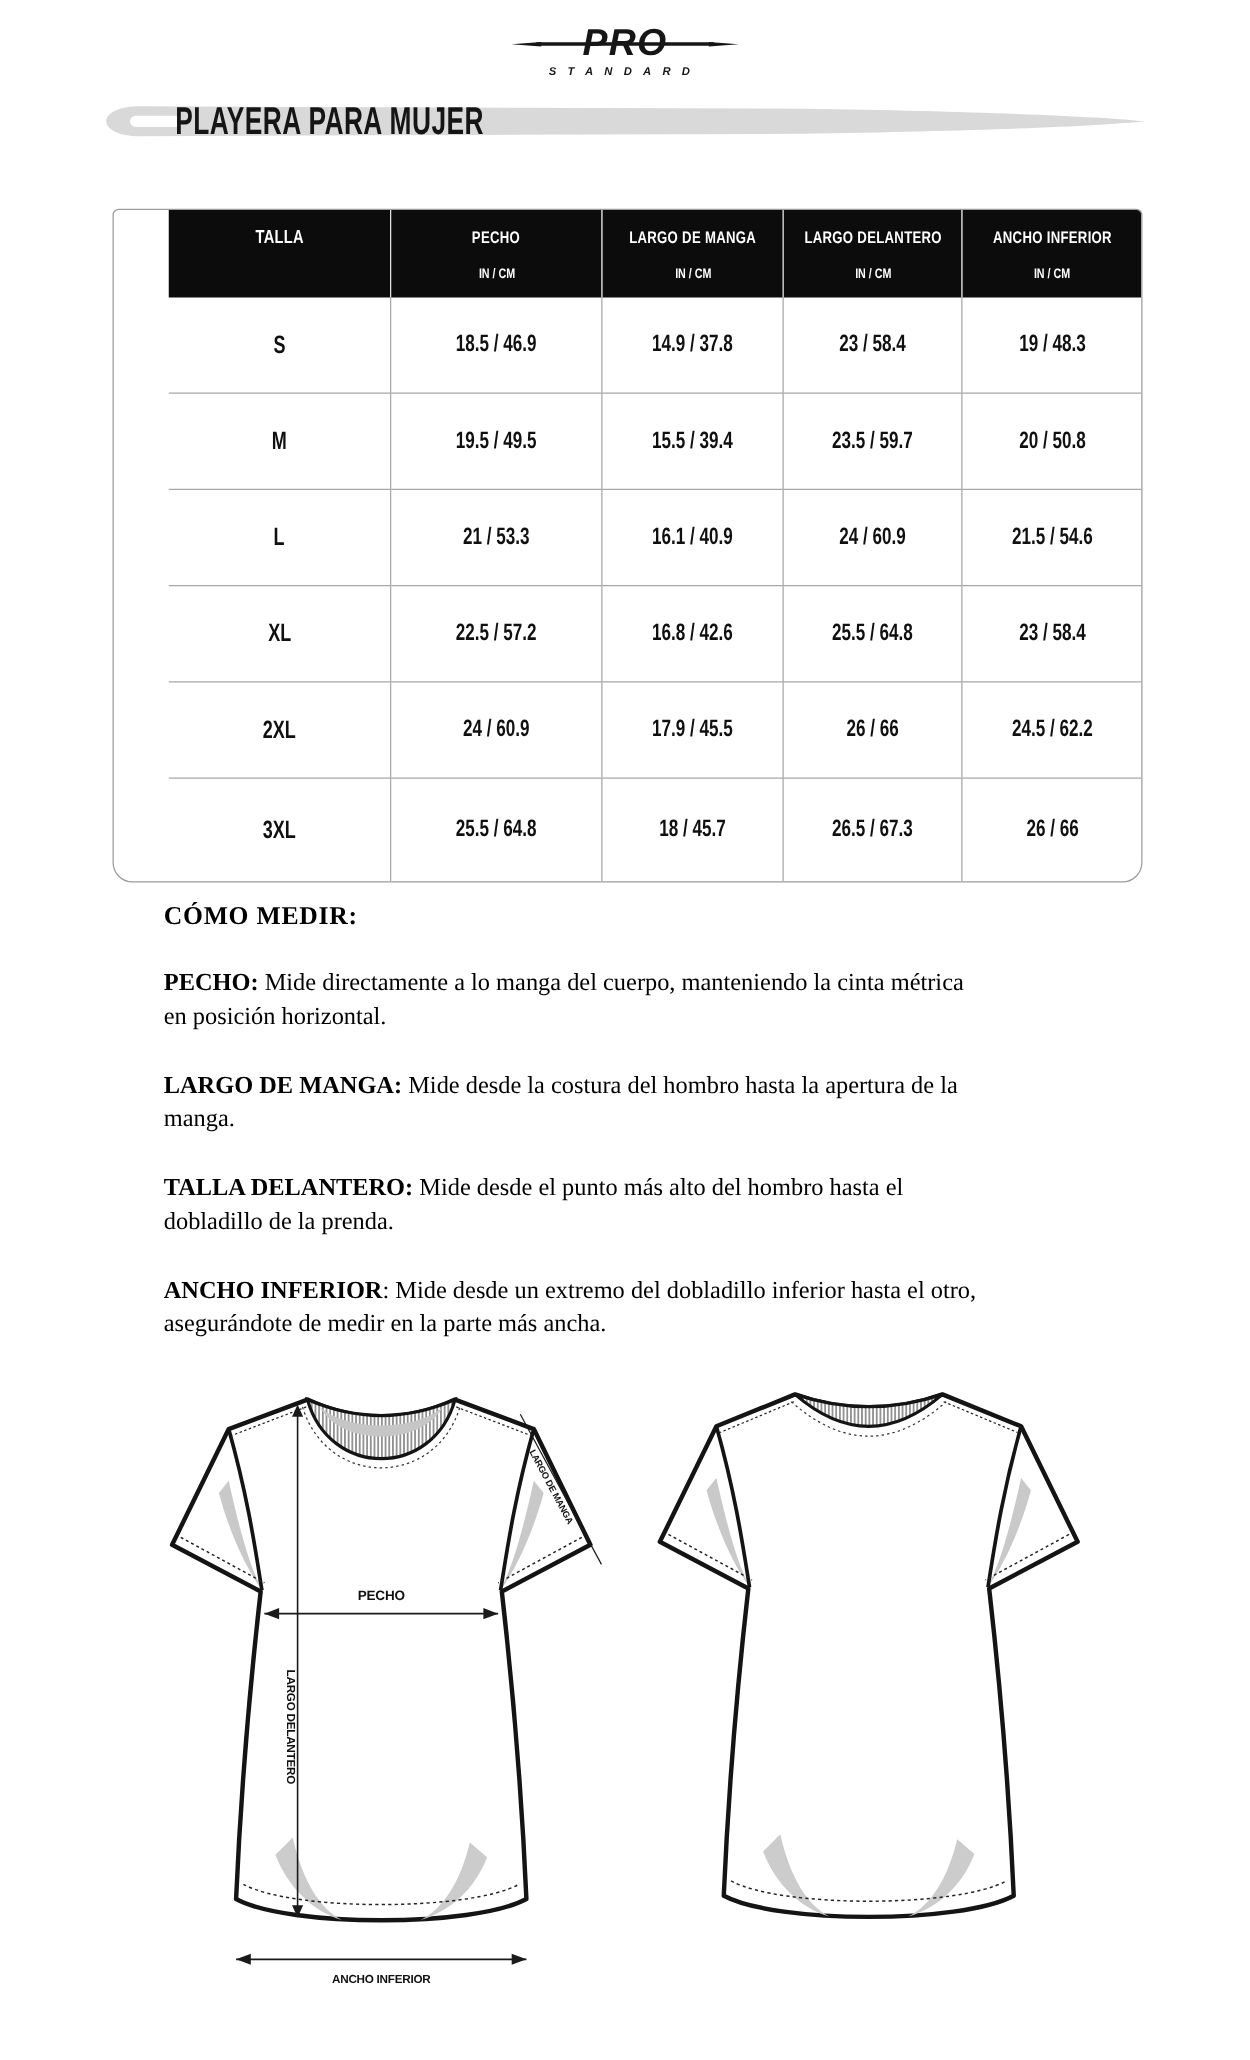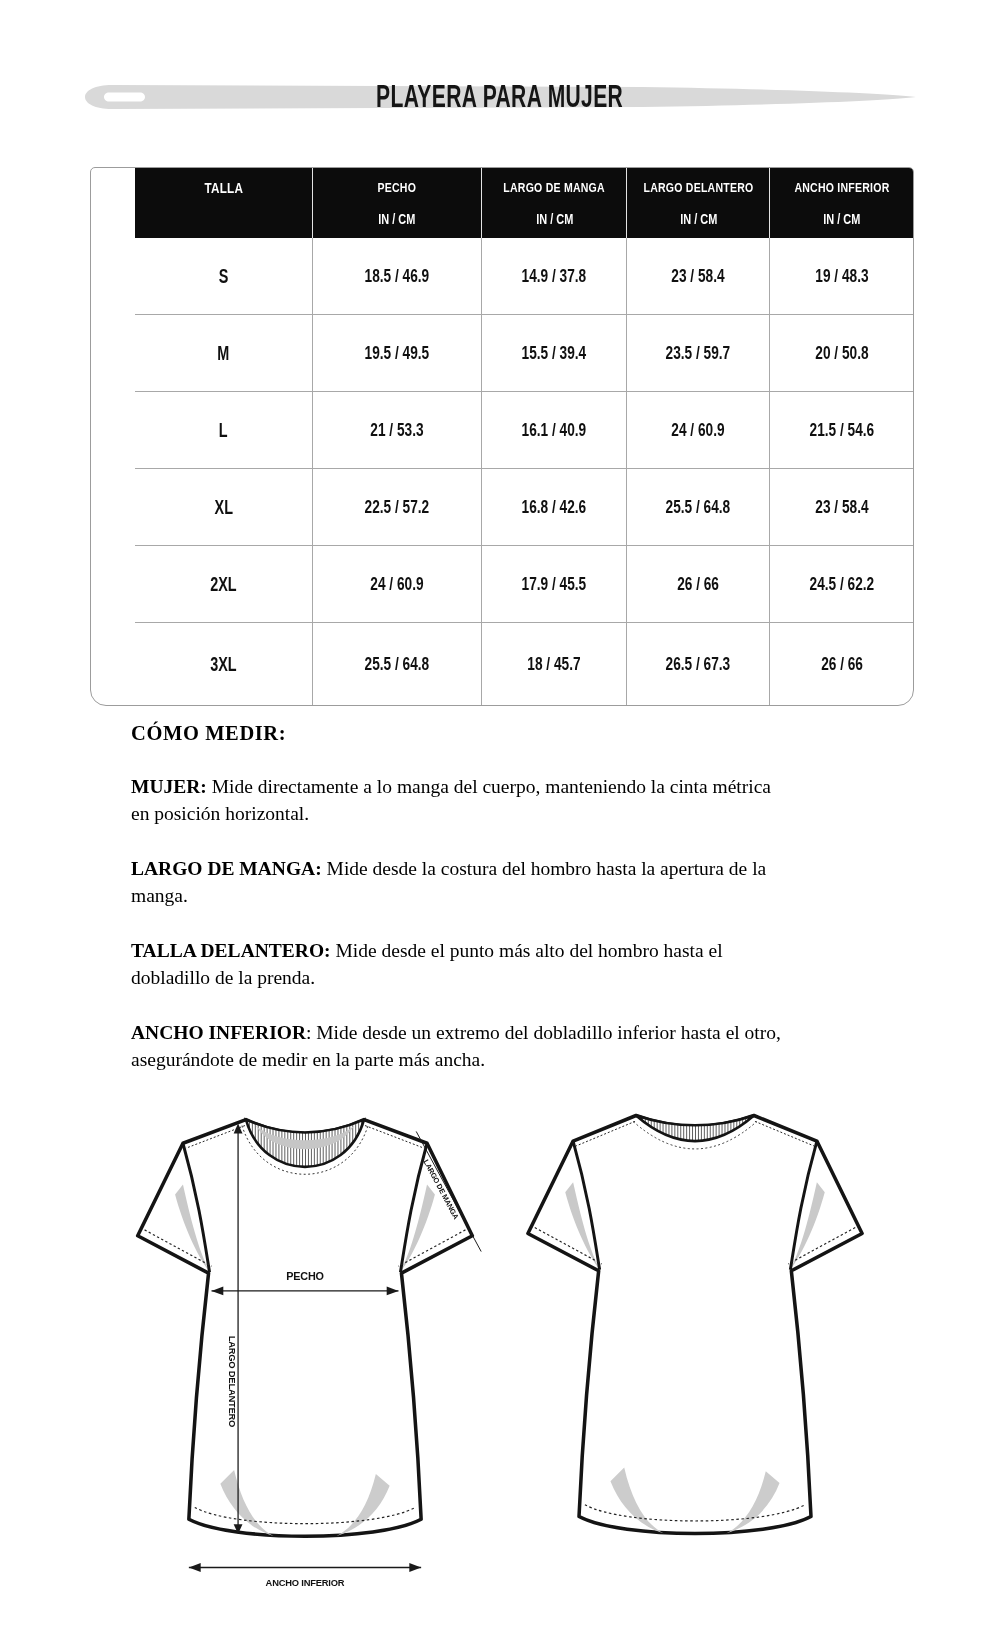--- a/index.html
+++ b/index.html
@@ -9,33 +9,33 @@
   
   .sqz{display:inline-block;transform-origin:center;white-space:nowrap;}
   .s68{transform:scaleX(.68);}
   .s72{transform:scaleX(.72);}
   .s78{transform:scaleX(.78);}
 
   
   .logo-wrap{position:absolute;top:14px;left:0;width:100%;display:flex;justify-content:center;}
   .title-band{position:absolute;top:80px;left:82px;width:836px;height:34px;}
   .title-band svg.needle{position:absolute;top:2px;left:0;width:836px;height:30px;}
-  .page-title{position:absolute;top:0;left:0;width:100%;text-align:center;line-height:34px;
+  .page-title{position:absolute;top:0;left:0;width:100%;text-align:left;line-height:34px;
               font-size:31px;font-weight:bold;color:#151515;letter-spacing:.5px;}
 
   
   .table-wrap{position:absolute;top:167px;left:90px;width:778px;
               border:1px solid #9c9c9c;border-radius:5px 5px 16px 16px;overflow:hidden;background:#fff;padding-left:44px;}
   table.size{width:100%;border-collapse:collapse;}
   table.size th{background:#0c0c0c;color:#fff;height:70px;vertical-align:middle;text-align:center;
                 border-left:1px solid #e3e3e3;padding:0;}
   table.size th:first-child{border-left:none;}
   .h-label{font-size:13.5px;font-weight:bold;letter-spacing:.3px;}
   th[data-col="0"] .h-label{font-size:15px;}
-  .h-sub{font-size:14px;font-weight:bold;margin-top:16px;}
+  .h-sub{font-size:11px;font-weight:bold;margin-top:16px;}
   .h-sub:empty{display:none;}
   table.size td{height:76px;text-align:center;vertical-align:middle;
                 border:1px solid #a8a8a8;font-weight:bold;font-size:19px;color:#101010;padding:0;}
   table.size tr:first-child td{border-top:none;}
   table.size td:first-child{border-left:none;font-size:20px;}
   table.size td:last-child{border-right:none;}
   table.size tr:last-child td{border-bottom:none;height:82px;}
 
   
   .measure{position:absolute;top:722px;left:131px;width:658px;
@@ -47,20 +47,29 @@
   
   .diagrams{position:absolute;top:1086px;left:0;width:1000px;display:flex;
             justify-content:center;align-items:flex-start;gap:16px;}
   .shirt text{font-family:"Liberation Sans",sans-serif;fill:#111;letter-spacing:-.2px;}
 </style>
 </head>
 <body>
 
 <div class="page">
 
+  <div class="logo-wrap">
+    <svg width="190" height="52" viewBox="0 0 190 52">
+      <polygon points="4,21.4 28,19.6 28,23.2" fill="#161616"></polygon>
+      <polygon points="186,21.4 162,19.6 162,23.2" fill="#161616"></polygon>
+      <rect x="24" y="19.8" width="142" height="2.8" fill="#161616"></rect>
+      <text x="95" y="30" text-anchor="middle" font-size="30" font-weight="bold" font-style="italic" letter-spacing="1" fill="#161616">PRO</text>
+      <text x="95" y="46" text-anchor="middle" font-size="9" font-weight="bold" font-style="italic" letter-spacing="9" fill="#161616">STANDARD</text>
+    </svg>
+  </div>
 
   <div class="title-band">
     <svg class="needle" viewBox="0 0 836 30" preserveAspectRatio="none">
       <path fill-rule="evenodd" fill="#d9d9d9" d="
         M30,3 C13,3 3,8.5 3,15 C3,21.5 13,27 30,27
         L560,25 C700,23 800,18.8 834,15
         C800,11.2 700,7 560,5 Z
         M27,10.5 L58,10.5 C60.8,10.5 63,12.4 63,15 C63,17.6 60.8,19.5 58,19.5
         L27,19.5 C24.2,19.5 22,17.6 22,15 C22,12.4 24.2,10.5 27,10.5 Z"></path>
     </svg>
@@ -144,21 +153,21 @@
           <td><span class="sqz s72">18 / 45.7</span></td>
           <td><span class="sqz s72">26.5 / 67.3</span></td>
           <td><span class="sqz s72">26 / 66</span></td>
         </tr>
       </tbody>
     </table>
   </div>
 
   <div class="measure">
     <h2>CÓMO MEDIR:</h2>
-    <p><b>MUJER:</b><span> Mide directamente a lo manga del cuerpo, manteniendo la cinta métrica en posición horizontal.</span></p>
+    <p><b>PECHO:</b><span> Mide directamente a lo manga del cuerpo, manteniendo la cinta métrica en posición horizontal.</span></p>
     <p><b>LARGO DE MANGA:</b><span> Mide desde la costura del hombro hasta la apertura de la manga.</span></p>
     <p><b>TALLA DELANTERO:</b><span> Mide desde el punto más alto del hombro hasta el dobladillo de la prenda.</span></p>
     <p><b>ANCHO INFERIOR</b><span>: Mide desde un extremo del dobladillo inferior hasta el otro, asegurándote de medir en la parte más ancha.</span></p>
   </div>
 
   <div class="diagrams">
 
     <svg class="shirt" width="374" height="522" viewBox="0 0 380 530">
       <defs>
         <pattern id="ribF" width="3" height="16" patternUnits="userSpaceOnUse">

